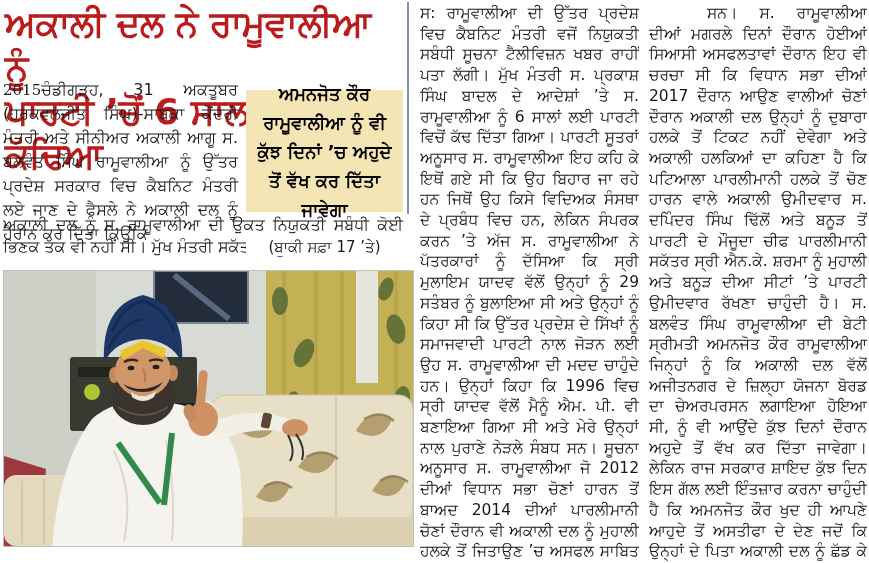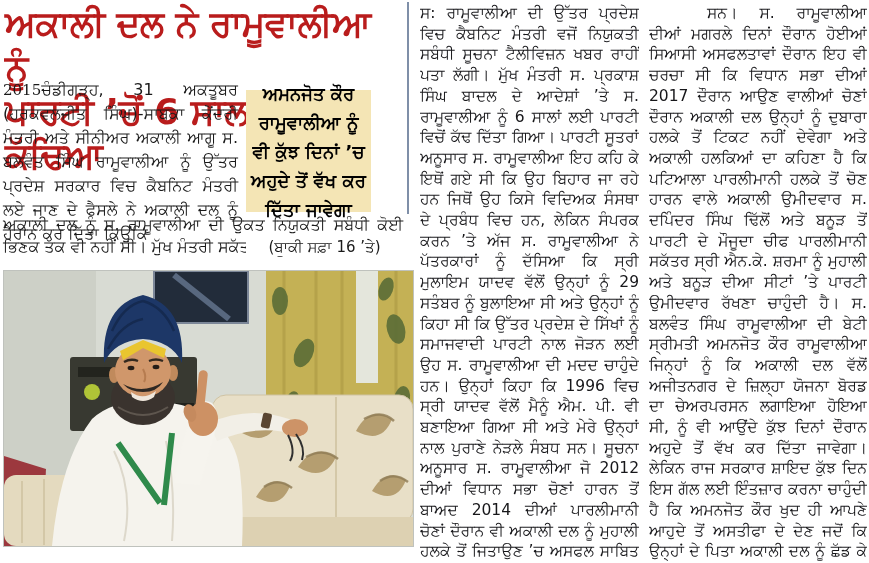--- a/index.html
+++ b/index.html
@@ -11,21 +11,21 @@
     position:absolute;left:5px;top:2px;width:400px;
     font-size:36px;font-weight:bold;line-height:44px;color:#b91c1c;
     letter-spacing:-0.5px;
   }
   .dateline{
     position:absolute;left:3px;top:78px;width:235px;
     font-size:16px;line-height:24px;text-align:justify;
   }
   .dateline .year{font-family:"DejaVu Serif","Liberation Serif",serif;font-size:15px;}
   .pull-quote{
-    position:absolute;left:246px;top:90px;width:125px;height:122px;
+    position:absolute;left:246px;top:90px;width:157px;height:122px;
     background:#f4e5b5;display:flex;align-items:center;justify-content:center;
     text-align:center;font-weight:bold;font-size:18px;line-height:29px;
     padding:2px 4px;box-sizing:border-box;color:#000;
   }
   .continuation{
     position:absolute;left:3px;top:214px;width:400px;
     font-size:16px;line-height:22px;text-align:justify;
   }
   .jump-note{
     position:absolute;left:246px;top:238px;width:157px;
@@ -59,21 +59,21 @@
   <div class="divider-v" style="background: rgb(127, 143, 168);"></div>
 
   <div class="dateline"><span class="year">2015</span><span>ਚੰਡੀਗੜ੍ਹ, 31 ਅਕਤੂਬਰ (ਹਰਕਵਲਜੀਤ ਸਿੰਘ)-ਸਾਬਕਾ ਕੇਂਦਰੀ ਮੰਤਰੀ ਅਤੇ ਸੀਨੀਅਰ ਅਕਾਲੀ ਆਗੂ ਸ. ਬਲਵੰਤ ਸਿੰਘ ਰਾਮੂਵਾਲੀਆ ਨੂੰ ਉੱਤਰ ਪ੍ਰਦੇਸ਼ ਸਰਕਾਰ ਵਿਚ ਕੈਬਨਿਟ ਮੰਤਰੀ ਲਏ ਜਾਣ ਦੇ ਫੈਸਲੇ ਨੇ ਅਕਾਲੀ ਦਲ ਨੂੰ ਹੈਰਾਨ ਕਰ ਦਿੱਤਾ ਕਿਉਂਕਿ</span></div>
 
   <div class="pull-quote" style="background: rgb(244, 229, 181);">
     <span>ਅਮਨਜੋਤ ਕੌਰ ਰਾਮੂਵਾਲੀਆ ਨੂੰ ਵੀ ਕੁੱਝ ਦਿਨਾਂ ’ਚ ਅਹੁਦੇ ਤੋਂ ਵੱਖ ਕਰ ਦਿੱਤਾ ਜਾਵੇਗਾ</span>
   </div>
 
   <div class="continuation">ਅਕਾਲੀ ਦਲ ਨੂੰ ਸ. ਰਾਮੂਵਾਲੀਆ ਦੀ ਉਕਤ ਨਿਯੁਕਤੀ ਸਬੰਧੀ ਕੋਈ ਭਿਣਕ ਤੱਕ ਵੀ ਨਹੀਂ ਸੀ। ਮੁੱਖ ਮੰਤਰੀ ਸਕੱਤਰੇਤ ਨੂੰ ਵੀ</div>
 
-  <div class="jump-note">(ਬਾਕੀ ਸਫ਼ਾ 16 ’ਤੇ)</div>
+  <div class="jump-note">(ਬਾਕੀ ਸਫ਼ਾ 17 ’ਤੇ)</div>
 
   <div class="col col-middle">ਸ: ਰਾਮੂਵਾਲੀਆ ਦੀ ਉੱਤਰ ਪ੍ਰਦੇਸ਼ ਵਿਚ ਕੈਬਨਿਟ ਮੰਤਰੀ ਵਜੋਂ ਨਿਯੁਕਤੀ ਸਬੰਧੀ ਸੂਚਨਾ ਟੈਲੀਵਿਜ਼ਨ ਖਬਰ ਰਾਹੀਂ ਪਤਾ ਲੱਗੀ। ਮੁੱਖ ਮੰਤਰੀ ਸ. ਪ੍ਰਕਾਸ਼ ਸਿੰਘ ਬਾਦਲ ਦੇ ਆਦੇਸ਼ਾਂ ’ਤੇ ਸ. ਰਾਮੂਵਾਲੀਆ ਨੂੰ 6 ਸਾਲਾਂ ਲਈ ਪਾਰਟੀ ਵਿਚੋਂ ਕੱਢ ਦਿੱਤਾ ਗਿਆ। ਪਾਰਟੀ ਸੂਤਰਾਂ ਅਨੂਸਾਰ ਸ. ਰਾਮੂਵਾਲੀਆ ਇਹ ਕਹਿ ਕੇ ਇਥੋਂ ਗਏ ਸੀ ਕਿ ਉਹ ਬਿਹਾਰ ਜਾ ਰਹੇ ਹਨ ਜਿਥੋਂ ਉਹ ਕਿਸੇ ਵਿਦਿਅਕ ਸੰਸਥਾ ਦੇ ਪ੍ਰਬੰਧ ਵਿਚ ਹਨ, ਲੇਕਿਨ ਸੰਪਰਕ ਕਰਨ ’ਤੇ ਅੱਜ ਸ. ਰਾਮੂਵਾਲੀਆ ਨੇ ਪੱਤਰਕਾਰਾਂ ਨੂੰ ਦੱਸਿਆ ਕਿ ਸ੍ਰੀ ਮੁਲਾਇਮ ਯਾਦਵ ਵੱਲੋਂ ਉਨ੍ਹਾਂ ਨੂੰ 29 ਸਤੰਬਰ ਨੂੰ ਬੁਲਾਇਆ ਸੀ ਅਤੇ ਉਨ੍ਹਾਂ ਨੂੰ ਕਿਹਾ ਸੀ ਕਿ ਉੱਤਰ ਪ੍ਰਦੇਸ਼ ਦੇ ਸਿੱਖਾਂ ਨੂੰ ਸਮਾਜਵਾਦੀ ਪਾਰਟੀ ਨਾਲ ਜੋੜਨ ਲਈ ਉਹ ਸ. ਰਾਮੂਵਾਲੀਆ ਦੀ ਮਦਦ ਚਾਹੁੰਦੇ ਹਨ। ਉਨ੍ਹਾਂ ਕਿਹਾ ਕਿ 1996 ਵਿਚ ਸ੍ਰੀ ਯਾਦਵ ਵੱਲੋਂ ਮੈਨੂੰ ਐਮ. ਪੀ. ਵੀ ਬਣਾਇਆ ਗਿਆ ਸੀ ਅਤੇ ਮੇਰੇ ਉਨ੍ਹਾਂ ਨਾਲ ਪੁਰਾਣੇ ਨੇੜਲੇ ਸੰਬਧ ਸਨ। ਸੂਚਨਾ ਅਨੂਸਾਰ ਸ. ਰਾਮੂਵਾਲੀਆ ਜੋ 2012 ਦੀਆਂ ਵਿਧਾਨ ਸਭਾ ਚੋਣਾਂ ਹਾਰਨ ਤੋਂ ਬਾਅਦ 2014 ਦੀਆਂ ਪਾਰਲੀਮਾਨੀ ਚੋਣਾਂ ਦੌਰਾਨ ਵੀ ਅਕਾਲੀ ਦਲ ਨੂੰ ਮੁਹਾਲੀ ਹਲਕੇ ਤੋਂ ਜਿਤਾਉਣ ’ਚ ਅਸਫਲ ਸਾਬਿਤ ਹੋਏ ਸਨ ਬੀਤੇ ਦਿਨੀ ਮੁਹਾਲੀ ਮਿਉਂਸੀਪਲ ਕਾਰਪੋਰੇਸ਼ਨ ਚੋਣਾਂ ਵੀ ਬੇਹਦ ਜ਼ੋਰ ਲਗਾਉਣ ਦੇ ਬਾਵਜੂਦ ਹਾਰ ਗਏ</div>
 
   <div class="col col-right">ਸਨ। ਸ. ਰਾਮੂਵਾਲੀਆ ਦੀਆਂ ਮਗਰਲੇ ਦਿਨਾਂ ਦੌਰਾਨ ਹੋਈਆਂ ਸਿਆਸੀ ਅਸਫਲਤਾਵਾਂ ਦੌਰਾਨ ਇਹ ਵੀ ਚਰਚਾ ਸੀ ਕਿ ਵਿਧਾਨ ਸਭਾ ਦੀਆਂ 2017 ਦੌਰਾਨ ਆਉਣ ਵਾਲੀਆਂ ਚੋਣਾਂ ਦੌਰਾਨ ਅਕਾਲੀ ਦਲ ਉਨ੍ਹਾਂ ਨੂੰ ਦੁਬਾਰਾ ਹਲਕੇ ਤੋਂ ਟਿਕਟ ਨਹੀਂ ਦੇਵੇਗਾ ਅਤੇ ਅਕਾਲੀ ਹਲਕਿਆਂ ਦਾ ਕਹਿਣਾ ਹੈ ਕਿ ਪਟਿਆਲਾ ਪਾਰਲੀਮਾਨੀ ਹਲਕੇ ਤੋਂ ਚੋਣ ਹਾਰਨ ਵਾਲੇ ਅਕਾਲੀ ਉਮੀਦਵਾਰ ਸ. ਦਪਿੰਦਰ ਸਿੰਘ ਢਿੱਲੋਂ ਅਤੇ ਬਨੂੜ ਤੋਂ ਪਾਰਟੀ ਦੇ ਮੌਜੂਦਾ ਚੀਫ ਪਾਰਲੀਮਾਨੀ ਸਕੱਤਰ ਸ੍ਰੀ ਐਨ.ਕੇ. ਸ਼ਰਮਾ ਨੂੰ ਮੁਹਾਲੀ ਅਤੇ ਬਨੂੜ ਦੀਆ ਸੀਟਾਂ ’ਤੇ ਪਾਰਟੀ ਉਮੀਦਵਾਰ ਰੱਖਣਾ ਚਾਹੁੰਦੀ ਹੈ। ਸ. ਬਲਵੰਤ ਸਿੰਘ ਰਾਮੂਵਾਲੀਆ ਦੀ ਬੇਟੀ ਸ੍ਰੀਮਤੀ ਅਮਨਜੋਤ ਕੌਰ ਰਾਮੂਵਾਲੀਆ ਜਿਨ੍ਹਾਂ ਨੂੰ ਕਿ ਅਕਾਲੀ ਦਲ ਵੱਲੋਂ ਅਜੀਤਨਗਰ ਦੇ ਜ਼ਿਲ੍ਹਾ ਯੋਜਨਾ ਬੋਰਡ ਦਾ ਚੇਅਰਪਰਸਨ ਲਗਾਇਆ ਹੋਇਆ ਸੀ, ਨੂੰ ਵੀ ਆਉਂਦੇ ਕੁੱਝ ਦਿਨਾਂ ਦੌਰਾਨ ਅਹੁਦੇ ਤੋਂ ਵੱਖ ਕਰ ਦਿੱਤਾ ਜਾਵੇਗਾ। ਲੇਕਿਨ ਰਾਜ ਸਰਕਾਰ ਸ਼ਾਇਦ ਕੁੱਝ ਦਿਨ ਇਸ ਗੱਲ ਲਈ ਇੰਤਜ਼ਾਰ ਕਰਨਾ ਚਾਹੁੰਦੀ ਹੈ ਕਿ ਅਮਨਜੋਤ ਕੌਰ ਖੁਦ ਹੀ ਆਪਣੇ ਆਹੁਦੇ ਤੋਂ ਅਸਤੀਫਾ ਦੇ ਦੇਣ ਜਦੋਂ ਕਿ ਉਨ੍ਹਾਂ ਦੇ ਪਿਤਾ ਅਕਾਲੀ ਦਲ ਨੂੰ ਛੱਡ ਕੇ ਸਮਾਜਵਾਦੀ ਪਾਰਟੀ ਵਿਚ ਸ਼ਾਮਿਲ ਹੋ ਗਏ ਹਨ।</div>
 
   <div class="photo">
     <svg viewBox="0 0 409 275" width="409" height="275" preserveAspectRatio="none" role="img">
 
       <rect x="0" y="0" width="409" height="275" fill="#d8dbd3"></rect>
       <rect x="0" y="0" width="92" height="275" fill="#cdd0c7"></rect>

